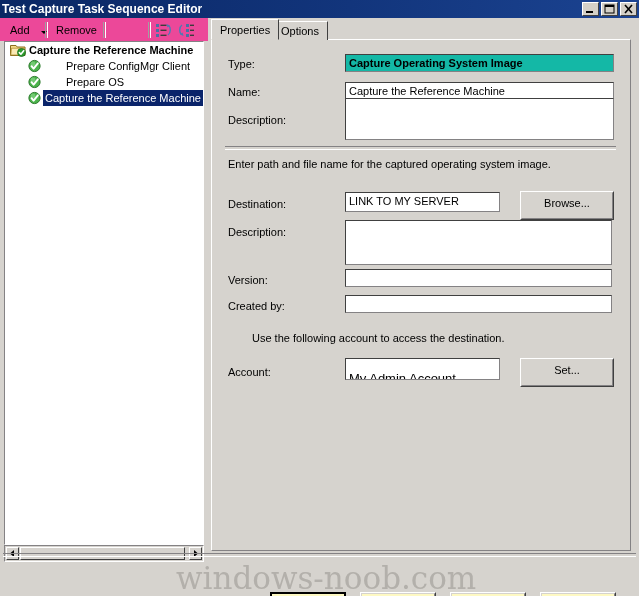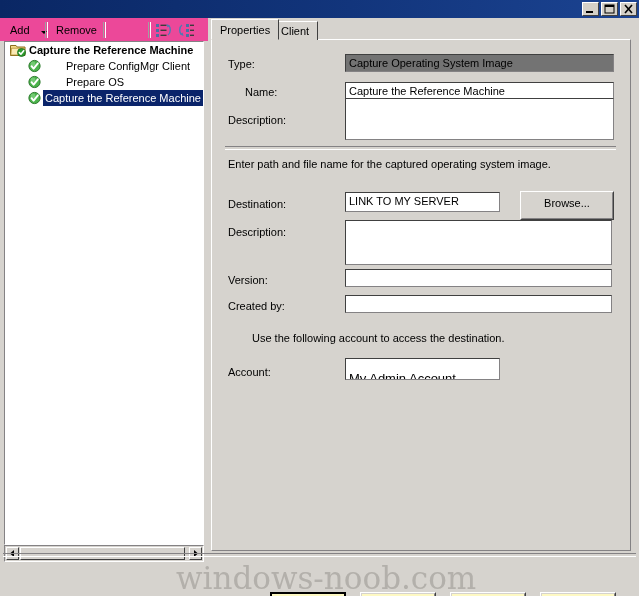--- a/index.html
+++ b/index.html
@@ -242,21 +242,21 @@
     border-top-color: #404040;
     border-left-color: #404040;
     box-sizing: border-box;
     font-size: 11px;
     line-height: 1.25;
     padding: 2px 2px 0 3px;
     overflow: hidden;
     white-space: nowrap;
     color: #000;
   }
-  .field.readonly { background: #737373; }
+  .field.readonly { background: #14b8a6; font-weight: bold; }
   .field.big { font-size: 13px; padding-top: 12px; }
   .separator {
     position: absolute;
     height: 2px;
     border-top: 1px solid #848284;
     border-bottom: 1px solid #ffffff;
   }
   .dbtn {
     position: absolute;
     height: 29px;
@@ -329,20 +329,21 @@
     color: #b3b0ab;
     white-space: nowrap;
     z-index: 1;
     letter-spacing: 0px;
   }
 </style>
 </head>
 <body>
 
 <div id="titlebar">
+  <div id="titlebar-text">Test Capture Task Sequence Editor</div>
   <div id="window-buttons">
     <div class="winbtn">
       <svg width="15" height="12" viewBox="0 0 15 12">
           <rect x="3" y="8" width="7" height="2" fill="#000"></rect>
         </svg>
     </div>
     <div class="winbtn">
       <svg width="15" height="12" viewBox="0 0 15 12">
           <rect x="3" y="2" width="9" height="8" fill="none" stroke="#000" stroke-width="1"></rect>
           <rect x="3" y="2" width="9" height="2" fill="#000"></rect>
@@ -449,29 +450,29 @@
   <div id="sb-thumb"></div>
   <div class="sbarrow" id="sb-right">
     <svg width="11" height="11" viewBox="0 0 11 11">
         <path d="M4 2 L4 9 L8 5.5 Z" fill="#000"></path>
       </svg>
   </div>
 </div>
 
 <div id="tab-strip">
   <div class="tab" id="tab-properties">Properties</div>
-  <div class="tab" id="tab-options">Client</div>
+  <div class="tab" id="tab-options">Options</div>
 </div>
 
 <div id="tab-body">
 
   <div class="flabel" style="left:16px; top:18px;">Type:</div>
   <div class="field readonly" style="left:133px; top:14px; width:269px; height:18px;">Capture Operating System Image</div>
 
-  <div class="flabel" style="left:16px; top:46px;margin-left:17px;">Name:</div>
+  <div class="flabel" style="left:16px; top:46px;">Name:</div>
   <div class="field" style="left:133px; top:42px; width:269px; height:18px;">Capture the Reference Machine</div>
 
   <div class="flabel" style="left:16px; top:74px;">Description:</div>
   <div class="field" style="left:133px; top:58px; width:269px; height:42px; top:58px;"></div>
 
   <div class="separator" style="left:13px; top:106px; width:391px;"></div>
 
   <div class="fsection" style="left:16px; top:118px;">Enter path and file name for the captured operating system image.</div>
 
   <div class="flabel" style="left:16px; top:158px;">Destination:</div>
@@ -487,20 +488,24 @@
   <div class="flabel" style="left:16px; top:234px;">Version:</div>
   <div class="field" style="left:133px; top:229px; width:267px; height:18px;"></div>
 
   <div class="flabel" style="left:16px; top:260px;">Created by:</div>
   <div class="field" style="left:133px; top:255px; width:267px; height:18px;"></div>
 
   <div class="fsection" style="left:16px; top:292px;margin-left:24px;">Use the following account to access the destination.</div>
 
   <div class="flabel" style="left:16px; top:326px;">Account:</div>
   <div class="field big" style="left:133px; top:318px; width:155px; height:22px;">My Admin Account</div>
+  <div class="dbtn" style="left:308px; top:318px; width:94px;">
+    <span class="inner"></span>
+    <span>Set...</span>
+  </div>
 </div>
 
 <div id="bottom-sep"></div>
 
 <div id="watermark">windows-noob.com</div>
 
 <div class="bbtn" id="btn-ok">
   <span>OK</span>
 </div>
 <div class="bbtn" id="btn-cancel">

